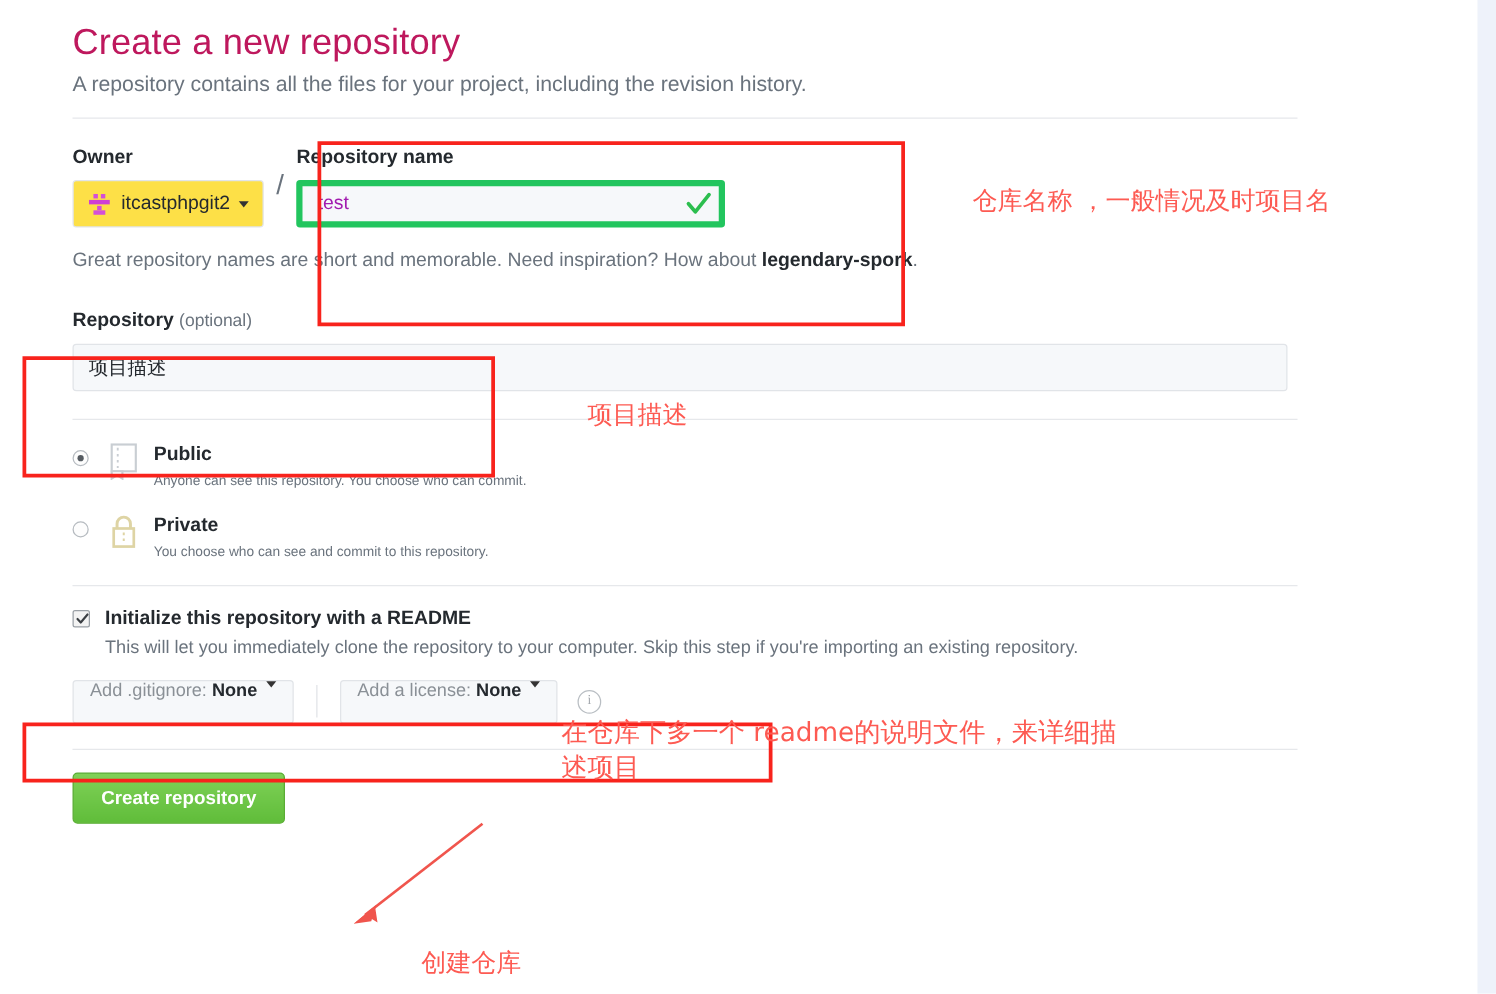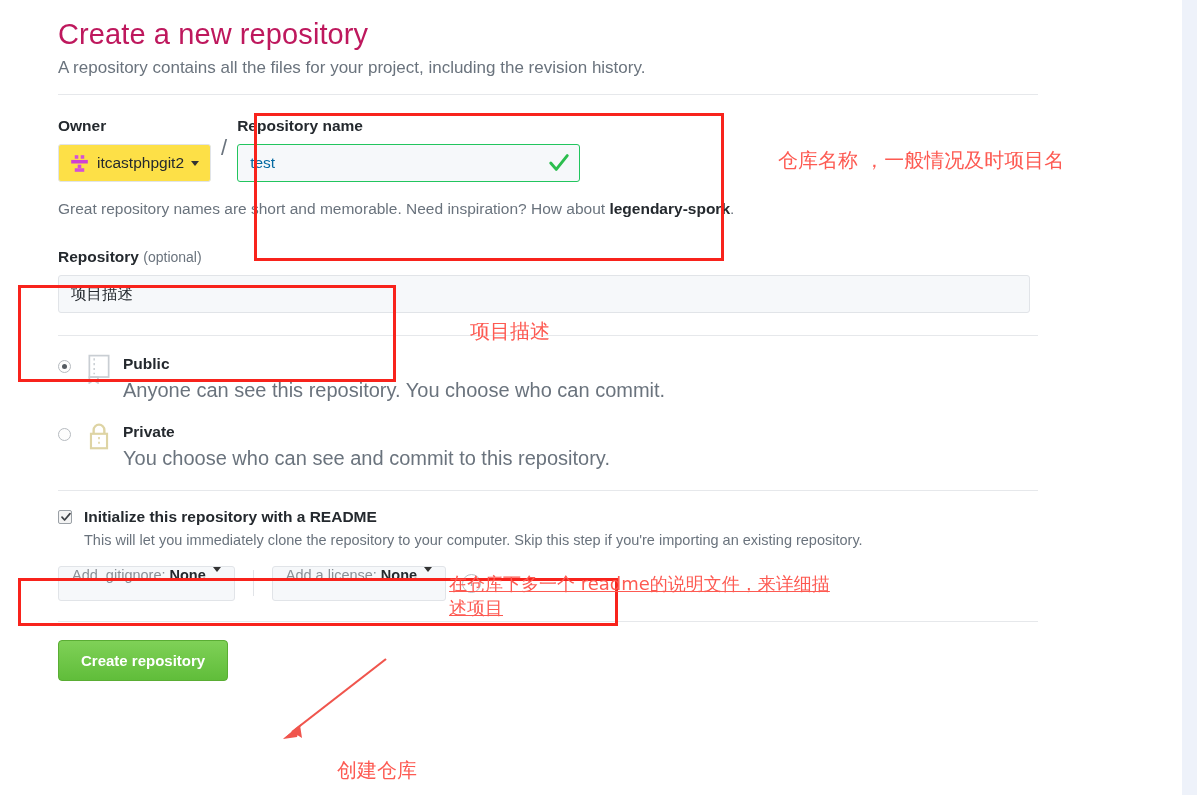--- a/index.html
+++ b/index.html
@@ -120,26 +120,26 @@
 
   .repo-input-wrap {
     position: relative;
     width: 343px;
   }
   .repo-input {
     width: 343px;
     height: 38px;
     box-sizing: border-box;
     background: #f6f8fa;
-    border: 1px solid #22c55e;
+    border: 5px solid #22c55e;
     border-radius: 3px;
     padding: 0 36px 0 12px;
     font-size: 15.5px;
     font-family: inherit;
-    color: #0369a1;
+    color: #a21caf;
     outline: none;
   }
   .check-ok {
     position: absolute;
     right: 10px;
     top: 8px;
     width: 22px;
     height: 22px;
     pointer-events: none;
   }
@@ -213,21 +213,21 @@
     flex: 0 0 auto;
   }
   .vis-text { padding-top: 1px; }
   .vis-name {
     font-size: 15.5px;
     font-weight: bold;
     color: #24292e;
     line-height: 1.15;
   }
   .vis-desc {
-    font-size: 20px;
+    font-size: 11px;
     color: #6a737d;
     margin-top: 6px;
     text-align: right;
   }
 
   .rule3 {
     border: 0;
     border-top: 1px solid #e6e8eb;
     margin: 20px 0 0 0;
     width: 980px;
@@ -342,21 +342,21 @@
     box-sizing: border-box;
   }
   .anno-text {
     position: absolute;
     color: #fd5a52;
     font-size: 20px;
     font-family: "DejaVu Sans", "Liberation Sans", sans-serif;
     line-height: 1.35;
     white-space: pre-line;
   }
-  .anno-text.small { font-size: 18px; text-decoration: underline; }
+  .anno-text.small { font-size: 21px; }
 </style>
 </head>
 <body>
 
 <div class="page">
   <div class="content">
 
     <h1 class="form-title">Create a new repository</h1>
     <p class="form-sub">A repository contains all the files for your project, including the revision history.</p>
     <hr class="rule">

